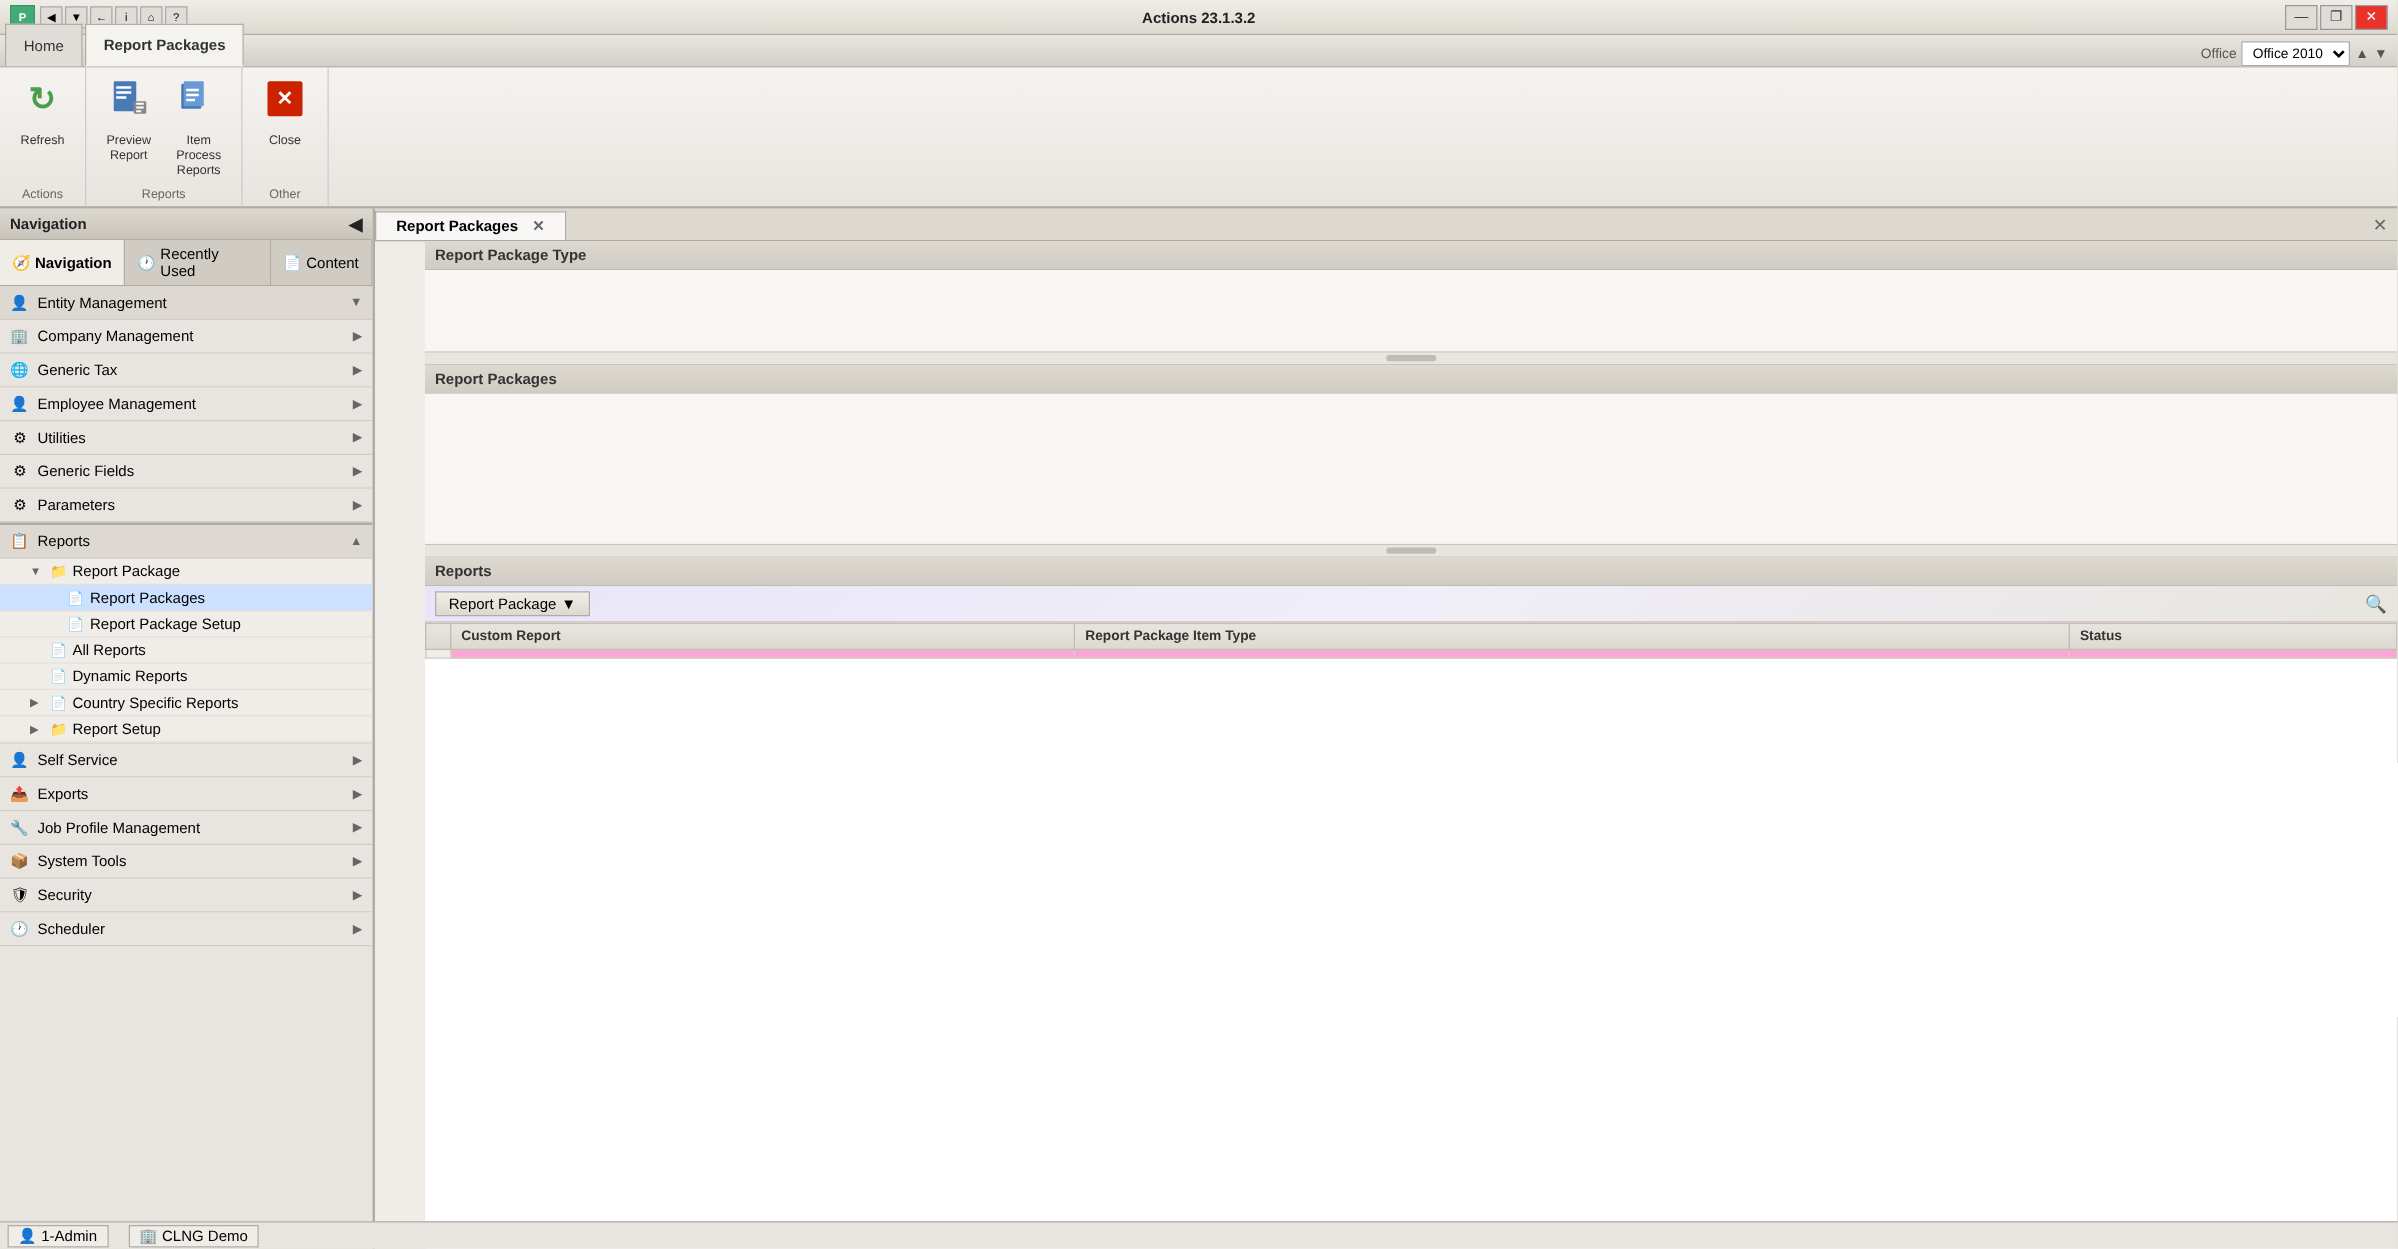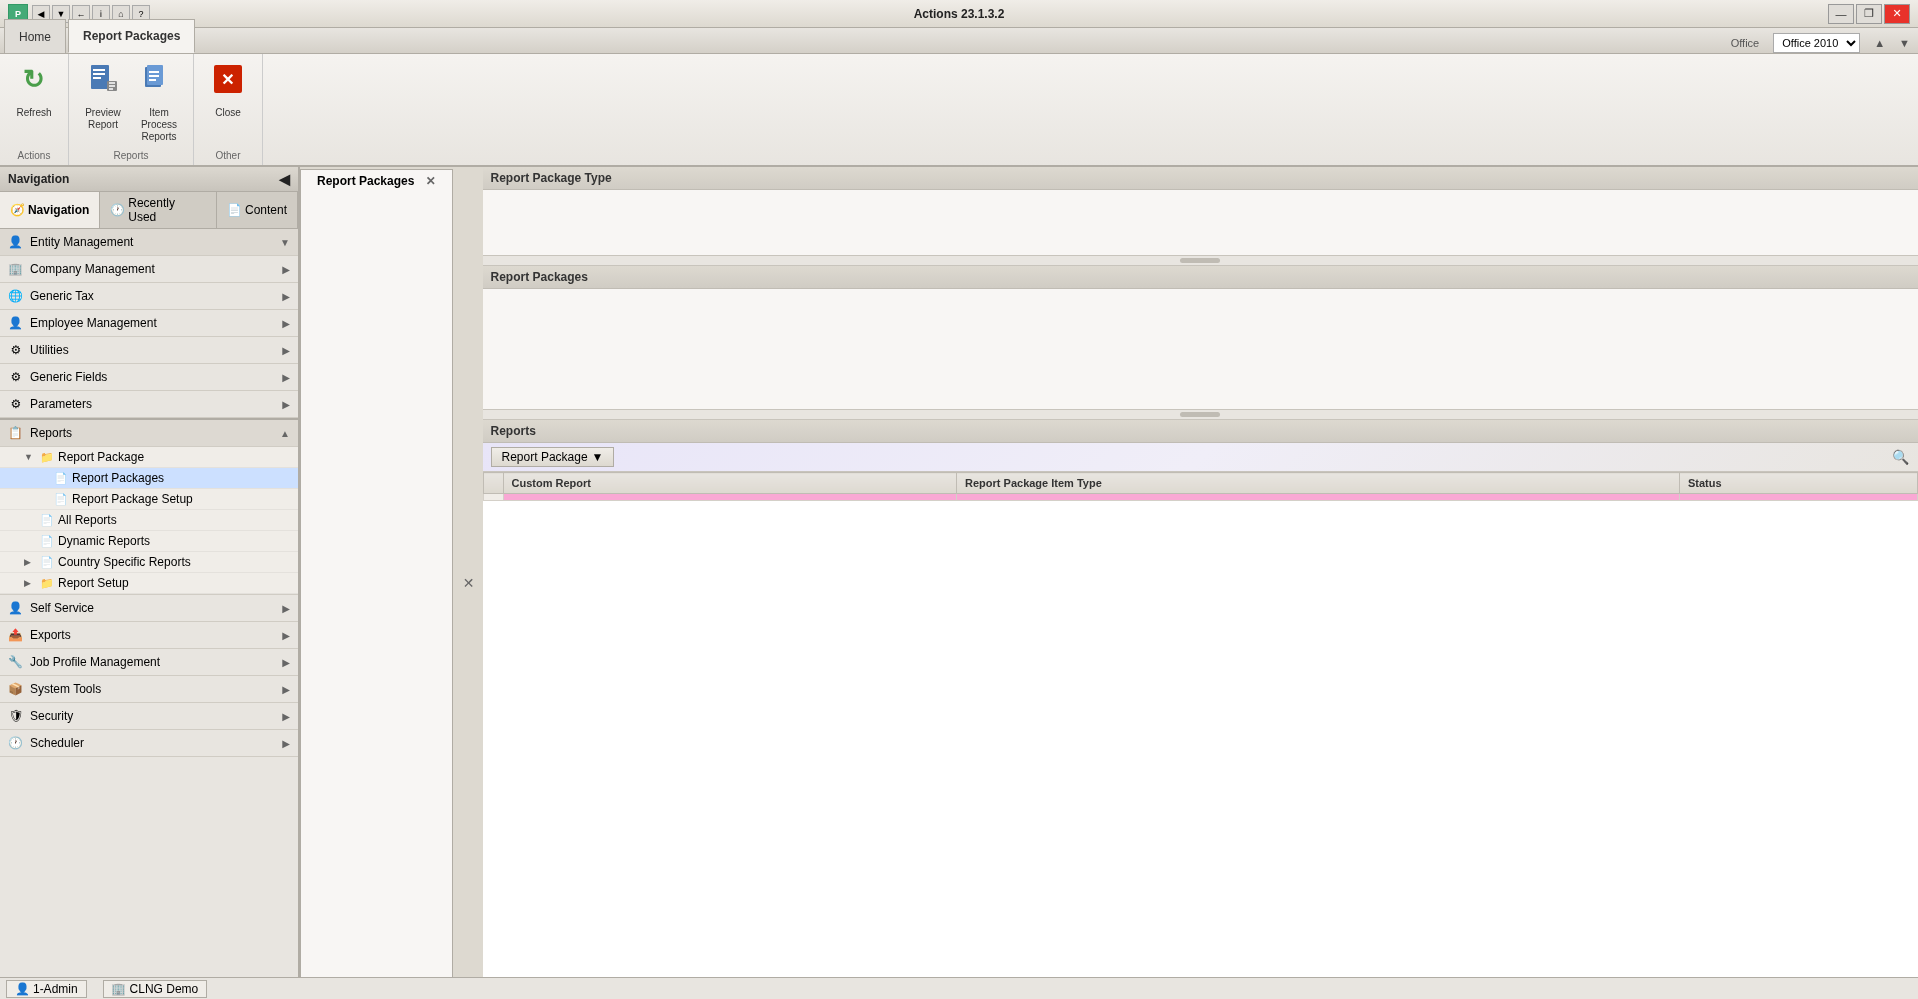--- a/index.html
+++ b/index.html
@@ -66,21 +66,21 @@
       background: #f5f3f0;
       border-bottom: 1px solid #f5f3f0;
       font-weight: bold;
       z-index: 1;
     }
     .tab-bar-right {
       margin-left: auto;
       display: flex;
       align-items: center;
       padding-right: 8px;
-      gap: 14px;
+      gap: 4px;
     }
     .office-select {
       height: 20px;
       background: #fff;
       border: 1px solid #aaa;
       font-size: 11px;
       padding: 0 4px;
     }
 
     
@@ -235,21 +235,21 @@
     .tree-expand { width: 12px; font-size: 9px; color: #666; cursor: pointer; }
     .tree-icon { width: 14px; height: 14px; display: flex; align-items: center; justify-content: center; font-size: 11px; }
     .folder-icon { color: #d4a820; }
     .doc-icon { color: #4a7ab5; }
 
     
     .content-panel {
       flex: 1;
       background: #f0ede8;
       display: flex;
-      flex-direction: row;
+      flex-direction: column;
       overflow: hidden;
     }
     .content-tab-bar {
       display: flex;
       background: #ddd9d0;
       border-bottom: 1px solid #b0aca4;
       align-items: stretch;
     }
     .content-tab {
       padding: 4px 16px;
@@ -270,21 +270,21 @@
     .content-close-btn {
       margin-left: auto;
       padding: 2px 8px;
       cursor: pointer;
       font-size: 14px;
       color: #666;
       display: flex; align-items: center;
     }
 
     
-    .content-body { flex: 1; overflow: auto; display: flex; flex-direction: column; }
+    .content-body { flex: 1; overflow: auto; display: flex; flex-direction: column; margin-left: 40px; }
     .content-section {
       border-bottom: 1px solid #c8c4bc;
     }
     .section-header {
       background: linear-gradient(to bottom, #ddd9d0, #d0ccc4);
       padding: 4px 8px;
       font-weight: bold;
       font-size: 12px;
       color: #333;
       border-bottom: 1px solid #c0bcb4;

